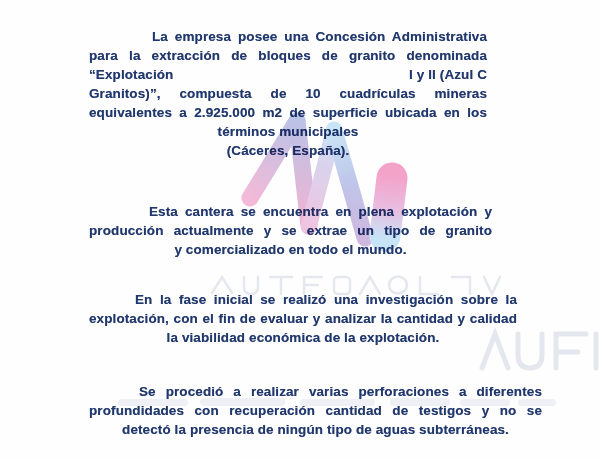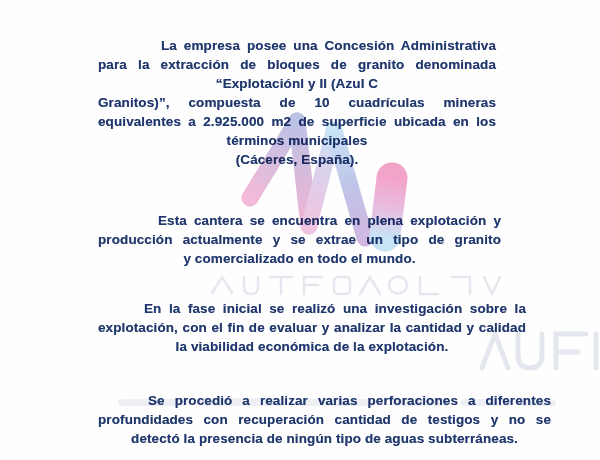--- a/index.html
+++ b/index.html
@@ -11,32 +11,32 @@
   .page {
     position: relative; width: 600px; height: 460px;
     background: #fefefe; overflow: hidden;
   }
   .doc {
     position: absolute; left: 82px; top: 20px;
     color: #21386e; font-weight: 700; font-size: 13.5px;
     line-height: 19px; letter-spacing: 0.1px;
     text-shadow: 0 0 0.6px rgba(33,56,110,0.55);
   }
-  .para { margin: 16px; }
+  .para { margin: 7px; }
   .p1 { width: 398px; margin-bottom: 42px; }
   .p2 { width: 403px; margin-bottom: 31px; }
   .p3 { width: 428px; margin-bottom: 35px; }
   .p4 { width: 453px; }
   .jl { text-align: justify; text-align-last: justify; }
   .ll { text-align: center; }
   .ind1 { padding-left: 63px; }
   .ind2 { padding-left: 60px; }
   .ind3 { padding-left: 46px; }
   .ind4 { padding-left: 50px; }
-  .split { display: flex; justify-content: center; }
+  .split { display: flex; justify-content: space-between; }
   .artifacts, .wm {
     position: absolute; left: 0; top: 0;
     pointer-events: none;
   }
   .wm { mix-blend-mode: multiply; opacity: 0.9; }
 </style>
 </head>
 <body>
 
 <div class="page">

